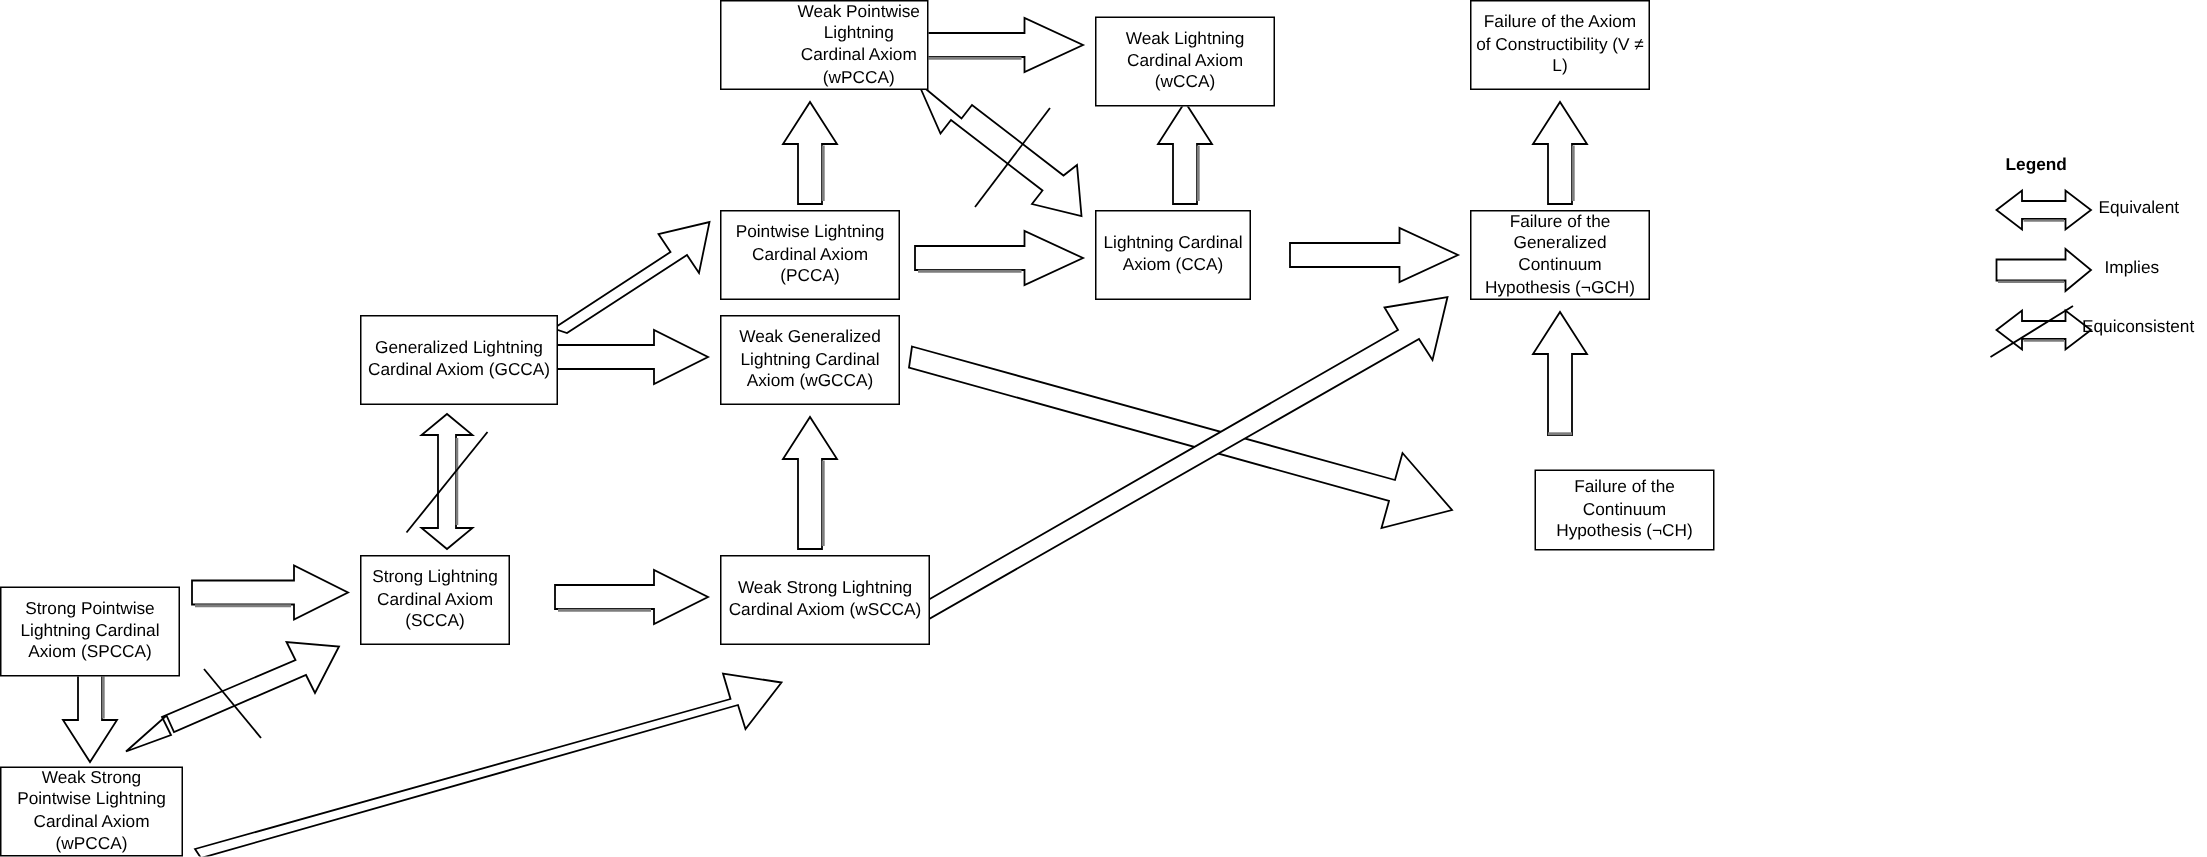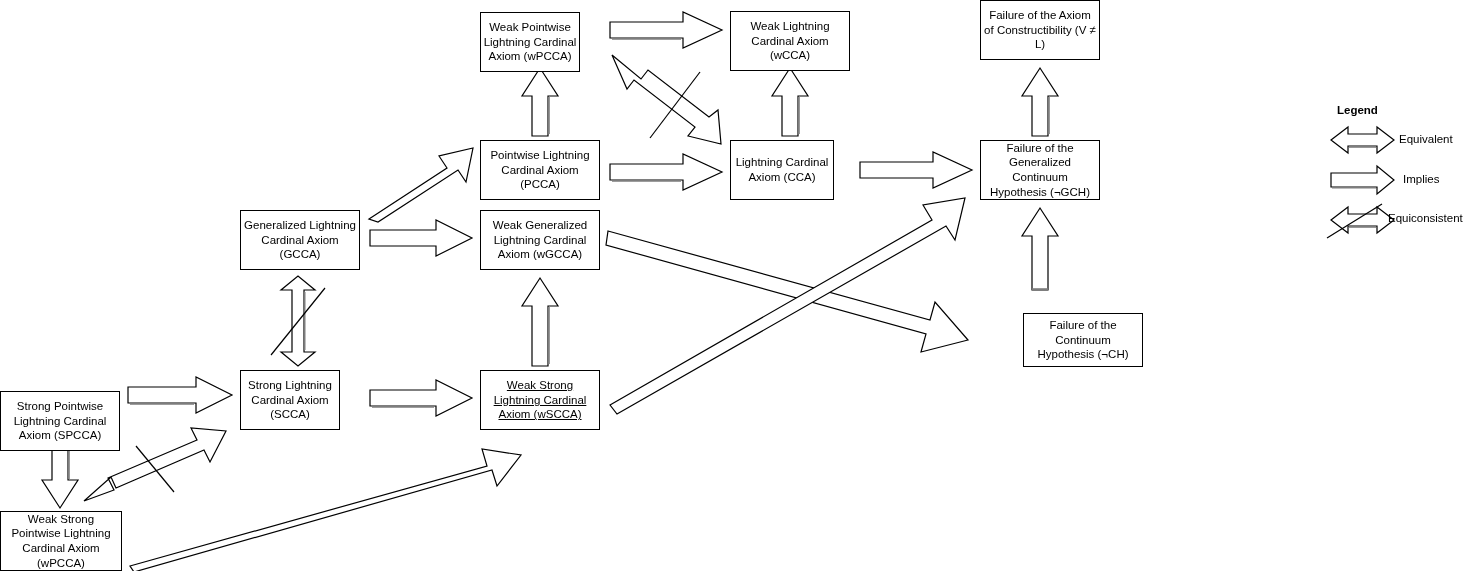--- a/index.html
+++ b/index.html
@@ -122,32 +122,32 @@
       </g>
 
       <g>
         <path d="M1331,220 L1348,207 L1348,214 L1377,214 L1377,207 L1394,220 L1377,233 L1377,226 L1348,226 L1348,233 Z"></path>
         <path d="M1349,227 L1376,227" stroke="#7d7d7d" stroke-width="1.6" fill="none"></path>
         <line x1="1327" y1="238" x2="1382" y2="204" stroke="#000000" stroke-width="1.2"></line>
       </g>
     </g>
   </svg>
 
-  <div class="node" style="left:480px;top:12px;width:100px;height:60px;">Weak Pointwise Lightning Cardinal Axiom (wPCCA)</div>
+  <div class="node" style="left:480px;top:0px;width:139px;height:60px;padding-left:48px;">Weak Pointwise Lightning Cardinal Axiom (wPCCA)</div>
   <div class="node" style="left:730px;top:11px;width:120px;height:60px;">Weak Lightning Cardinal Axiom (wCCA)</div>
   <div class="node" style="left:980px;top:0px;width:120px;height:60px;">Failure of the Axiom of Constructibility (V ≠ L)</div>
   <div class="node" style="left:480px;top:140px;width:120px;height:60px;">Pointwise Lightning Cardinal Axiom (PCCA)</div>
   <div class="node" style="left:730px;top:140px;width:104px;height:60px;">Lightning Cardinal Axiom (CCA)</div>
   <div class="node" style="left:980px;top:140px;width:120px;height:60px;">Failure of the Generalized Continuum Hypothesis (¬GCH)</div>
-  <div class="node" style="left:240px;top:210px;width:120px;height:60px;">Generalized Lightning Cardinal Axiom (GCCA)</div>
+  <div class="node" style="left:240px;top:210px;width:132px;height:60px;">Generalized Lightning Cardinal Axiom (GCCA)</div>
   <div class="node" style="left:480px;top:210px;width:120px;height:60px;">Weak Generalized Lightning Cardinal Axiom (wGCCA)</div>
   <div class="node" style="left:1023px;top:313px;width:120px;height:54px;">Failure of the Continuum Hypothesis (¬CH)</div>
   <div class="node" style="left:0px;top:370px;width:120px;height:60px;margin-top:21px;">Strong Pointwise Lightning Cardinal Axiom (SPCCA)</div>
   <div class="node" style="left:240px;top:370px;width:100px;height:60px;">Strong Lightning Cardinal Axiom (SCCA)</div>
-  <div class="node" style="left:480px;top:370px;width:120px;height:60px;text-decoration:underline;">Weak Strong Lightning Cardinal Axiom (wSCCA)</div>
+  <div class="node" style="left:480px;top:370px;width:140px;height:60px;">Weak Strong Lightning Cardinal Axiom (wSCCA)</div>
   <div class="node" style="left:0px;top:511px;width:122px;height:60px;">Weak Strong Pointwise Lightning Cardinal Axiom (wPCCA)</div>
 
   <div class="legend-title" style="left:1337px;top:104px;">Legend</div>
   <div class="legend-label" style="left:1399px;top:133px;">Equivalent</div>
   <div class="legend-label" style="left:1403px;top:173px;">Implies</div>
   <div class="legend-label" style="left:1388px;top:212px;">Equiconsistent</div>
 
 </div>
 
 </body></html>

